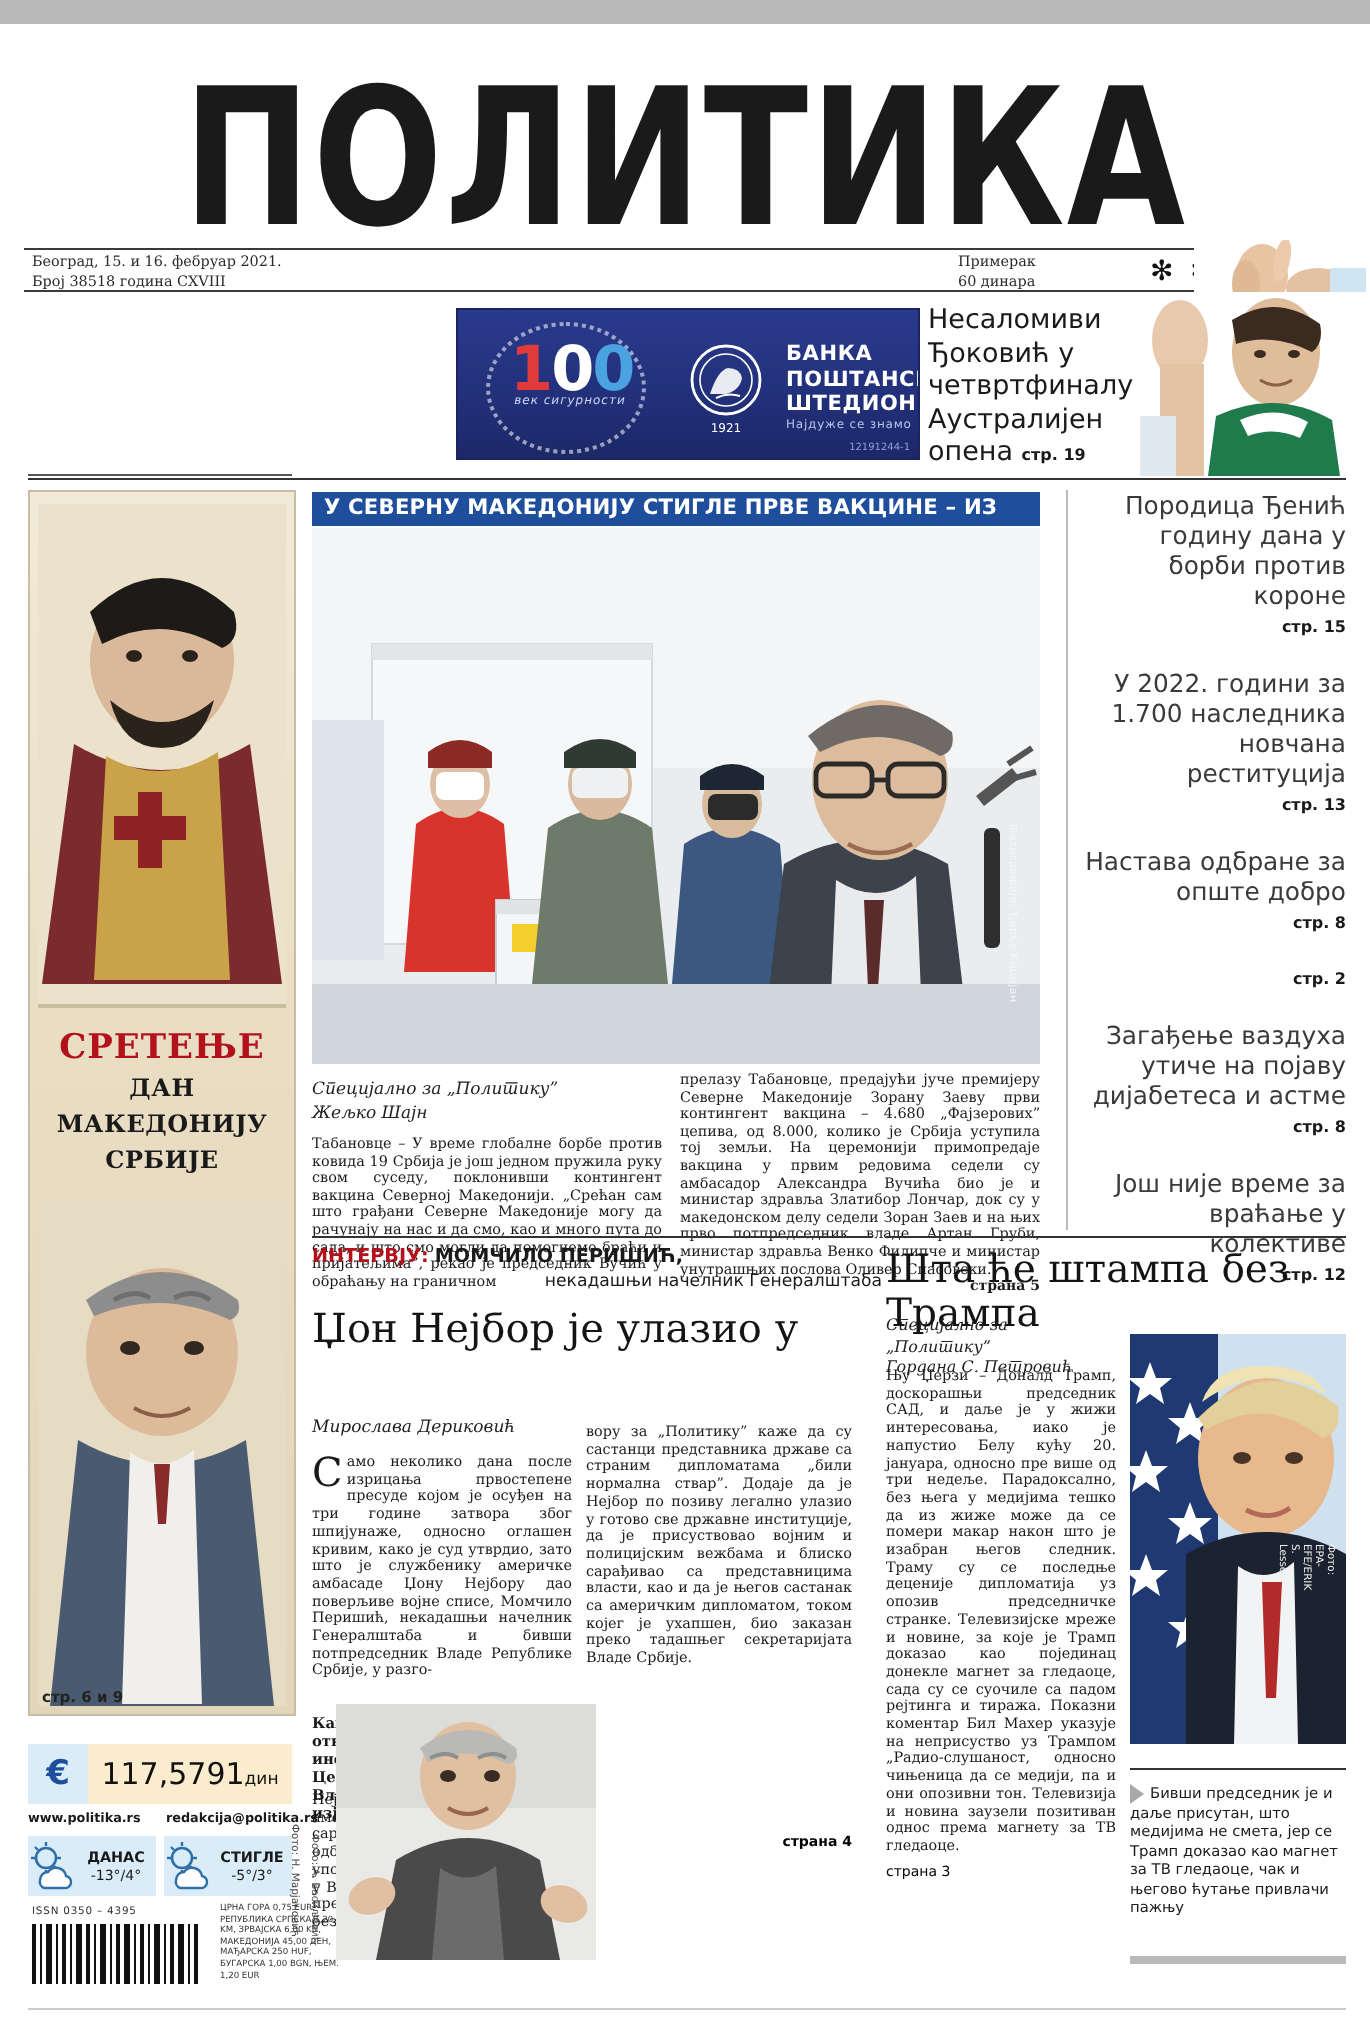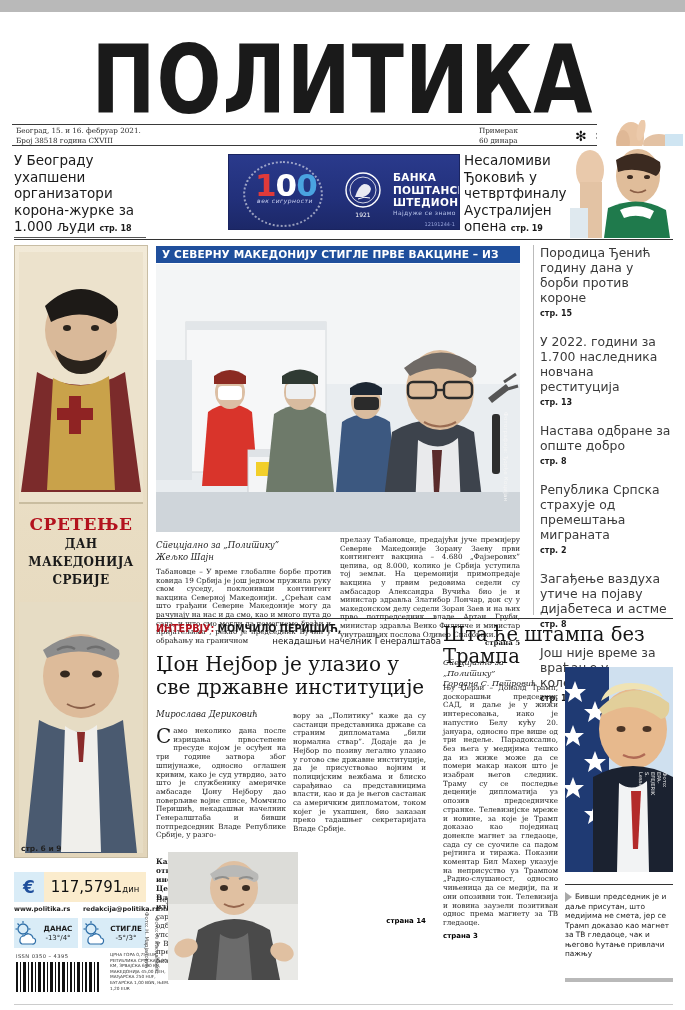--- a/index.html
+++ b/index.html
@@ -122,21 +122,21 @@
     font-size:7.2px;line-height:8.6px;color:#1a1a1a;text-align:justify;
   }
   #lede-col2{
     position:absolute;left:340px;top:524px;width:180px;height:80px;
     font-size:7.2px;line-height:8.6px;color:#1a1a1a;text-align:justify;
   }
   #lede-col2 .pg{font-size:7px;font-weight:bold;text-align:right;display:block;}
 
   
   #right-col{position:absolute;left:540px;top:233px;width:133px;}
-  .rt-item{margin-bottom:13px;color:#3a3a3a;font-size:12.4px;line-height:15px;}
+  .rt-item{text-align:right;margin-bottom:13px;color:#3a3a3a;font-size:12.4px;line-height:15px;}
   .rt-item .pg{display:block;font-size:8px;font-weight:bold;color:#1a1a1a;margin-top:1px;}
   #right-rule-1{position:absolute;left:533px;top:233px;width:1px;height:370px;background:#bbb;}
 
   
   #iv-rule{position:absolute;left:156px;top:606px;width:280px;height:1px;background:#333;}
   #iv-kicker{
     position:absolute;left:156px;top:611px;width:285px;font-size:9.6px;color:#1a1a1a;line-height:12px;
   }
   #iv-kicker .lbl{color:#b3121d;font-weight:bold;}
   #iv-kicker .nm{font-weight:bold;}
@@ -178,21 +178,21 @@
   #tr-head{
     position:absolute;left:443px;top:612px;width:235px;font-size:19.5px;line-height:22px;color:#141414;
   }
   #tr-byline{
     position:absolute;left:443px;top:646px;width:115px;font-size:8px;font-style:italic;line-height:10.5px;color:#222;
   }
   #tr-col{
     position:absolute;left:443px;top:672px;width:115px;height:245px;
     font-size:7.2px;line-height:8.7px;text-align:justify;color:#1a1a1a;
   }
-  #tr-pg{position:absolute;left:443px;top:920px;width:115px;font-size:7px;font-weight:bold;}
+  #tr-pg{position:absolute;left:443px;top:920px;width:115px;font-size:7px;font-weight:normal;}
   #tr-photo{
     position:absolute;left:565px;top:655px;width:108px;height:205px;overflow:hidden;
   }
   #tr-credit{
     position:absolute;left:668px;top:760px;transform:rotate(90deg);transform-origin:left top;
     font-size:5.2px;color:#eee;z-index:5;
   }
   #tr-box{
     position:absolute;left:565px;top:880px;width:108px;height:86px;
     font-size:7.4px;line-height:9.4px;color:#1a1a1a;
@@ -265,24 +265,20 @@
     <svg width="86" height="30" viewBox="0 0 86 30">
       <rect width="86" height="30" fill="#ffffff"></rect>
       <ellipse cx="34" cy="18" rx="13" ry="16" fill="#e8c4a3"></ellipse>
       <ellipse cx="44" cy="10" rx="4" ry="11" fill="#eccaab" transform="rotate(12 44 10)"></ellipse>
       <ellipse cx="26" cy="22" rx="7" ry="12" fill="#dfb896"></ellipse>
       <ellipse cx="62" cy="24" rx="16" ry="10" fill="#e3c2a4"></ellipse>
       <rect x="68" y="14" width="18" height="16" fill="#cfe5f2"></rect>
     </svg>
   </div>
 
-  <div id="teaser-left">
-    <span>У Београду ухапшени организатори корона-журке за 1.000 људи</span>
-    <span class="pg">стр. 18</span>
-  </div>
   <div id="teaser-left-rule"></div>
 
   <div id="banner-ad">
     <div class="ad-ring"></div>
     <div class="ad-100">
       <span style="color:#e03a3a">1</span><span style="color:#ffffff">0</span><span style="color:#4aa3e0">0</span>
     </div>
     <div class="ad-arc">век сигурности</div>
     <div class="ad-crest">
       <svg width="44" height="44" viewBox="0 0 44 44">
@@ -355,21 +351,21 @@
       <path d="M42 404 q10-6 18 -1" stroke="#6e6e6e" stroke-width="2.4" fill="none"></path>
       <path d="M72 403 q10-5 18 1" stroke="#6e6e6e" stroke-width="2.4" fill="none"></path>
       <path d="M52 458 q14 8 28 0" stroke="#8a5f48" stroke-width="2" fill="none"></path>
       <path d="M24 474 q42 24 84 0 l14 133 l-112 0 z" fill="#4a5a70"></path>
       <path d="M50 480 q16 12 32 -1 l4 127 l-40 0 z" fill="#f0efeb"></path>
       <path d="M62 486 l8 0 l-2 30 l-4 0 z" fill="#8a2b2b"></path>
     </svg>
     <div class="poster-title serif">
       <div class="t1">СРЕТЕЊЕ</div>
       <div class="t2">ДАН</div>
-      <div class="t2">МАКЕДОНИЈА</div>
+      <div class="t2">МАКЕДОНИЈУ</div>
       <div class="t2">СРБИЈЕ</div>
     </div>
     <div class="pgnum sans">стр. 6 и 9</div>
   </div>
 
   <div id="main-photo">
     <svg width="364" height="268" viewBox="0 0 364 268">
       <rect width="364" height="268" fill="#e9edf0"></rect>
 
       <rect x="0" y="0" width="364" height="120" fill="#f3f5f6"></rect>
@@ -437,52 +433,50 @@
     </div>
     <div class="rt-item">
       <span>У 2022. години за 1.700 наследника новчана реституција</span>
       <span class="pg">стр. 13</span>
     </div>
     <div class="rt-item">
       <span>Настава одбране за опште добро</span>
       <span class="pg">стр. 8</span>
     </div>
     <div class="rt-item">
-      <span>Република Српска страхује од премештања миграната</span>
       <span class="pg">стр. 2</span>
     </div>
     <div class="rt-item">
       <span>Загађење ваздуха утиче на појаву дијабетеса и астме</span>
       <span class="pg">стр. 8</span>
     </div>
     <div class="rt-item">
       <span>Још није време за враћање у колективе</span>
       <span class="pg">стр. 12</span>
     </div>
   </div>
 
   <div id="iv-rule"></div>
   <div id="iv-kicker" class="sans">
     <span class="lbl">ИНТЕРВЈУ:</span>
     <span class="nm">МОМЧИЛО ПЕРИШИЋ,</span>
     <span class="sub">некадашњи начелник Генералштаба</span>
   </div>
   <div id="iv-head" class="serif">
     <div>Џон Нејбор је улазио у</div>
-    <div>све државне институције</div>
   </div>
   <div id="iv-byline" class="serif">Мирослава Дериковић</div>
   <div id="iv-col1" class="serif">
     <span class="drop">С</span>
     <span>амо неколико дана после изрицања првостепене пресуде којом је осуђен на три године затвора због шпијунаже, односно оглашен кривим, како је суд утврдио, зато што је службенику америчке амбасаде Џону Нејбору дао поверљиве војне списе, Момчило Перишић, некадашњи начелник Генералштаба и бивши потпредседник Владе Републике Србије, у разго-</span>
   </div>
   <div id="iv-col2" class="serif">вору за „Политику” каже да су састанци представника државе са страним дипломатама „били нормална ствар”. Додаје да је Нејбор по позиву легално улазио у готово све државне институције, да је присуствовао војним и полицијским вежбама и блиско сарађивао са представницима власти, као и да је његов састанак са америчким дипломатом, током којег је ухапшен, био заказан преко тадашњег секретаријата Владе Србије.</div>
   <div id="iv-q" class="serif">Како сте упознали Нејбора и откуда вас је звао на информативни разговор у Центар за безбедност у Владу Србије, као што сте изјавили?</div>
   <div id="iv-a" class="serif">Нејбора сам службеник америчке амбасаде задужен за сарадњу са министарствима одбране и спољних послова, упознао га је на некој свечаности у Влади Србије, где је мој колега представио као сарадника за безбедност.</div>
-  <div id="iv-pg" class="sans">страна 14</div>
+  <div id="iv-pg" class="sans">страна 4</div>
 
   <div id="iv-photo-big">
     <svg width="130" height="128" viewBox="0 0 130 128">
       <rect width="130" height="128" fill="#e9e9e6"></rect>
       <rect x="0" y="0" width="130" height="52" fill="#dcdcd8"></rect>
 
       <ellipse cx="66" cy="36" rx="24" ry="27" fill="#e0c0a1"></ellipse>
       <path d="M42 22 q24-18 48 0 q2 7 -4 8 q-20-10 -40 -1 z" fill="#b9b9b7"></path>
       <ellipse cx="56" cy="36" rx="4" ry="3" fill="#3a2c22"></ellipse>
       <ellipse cx="78" cy="36" rx="4" ry="3" fill="#3a2c22"></ellipse>

